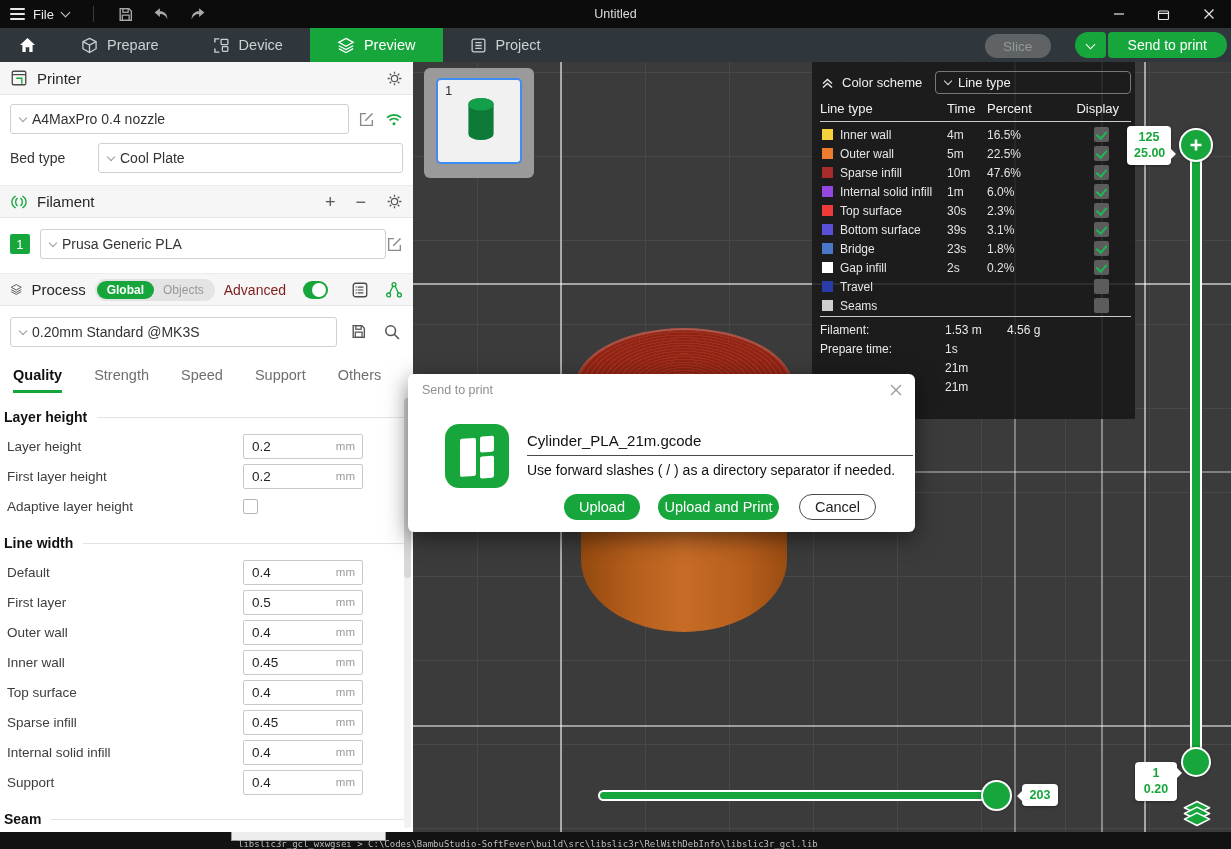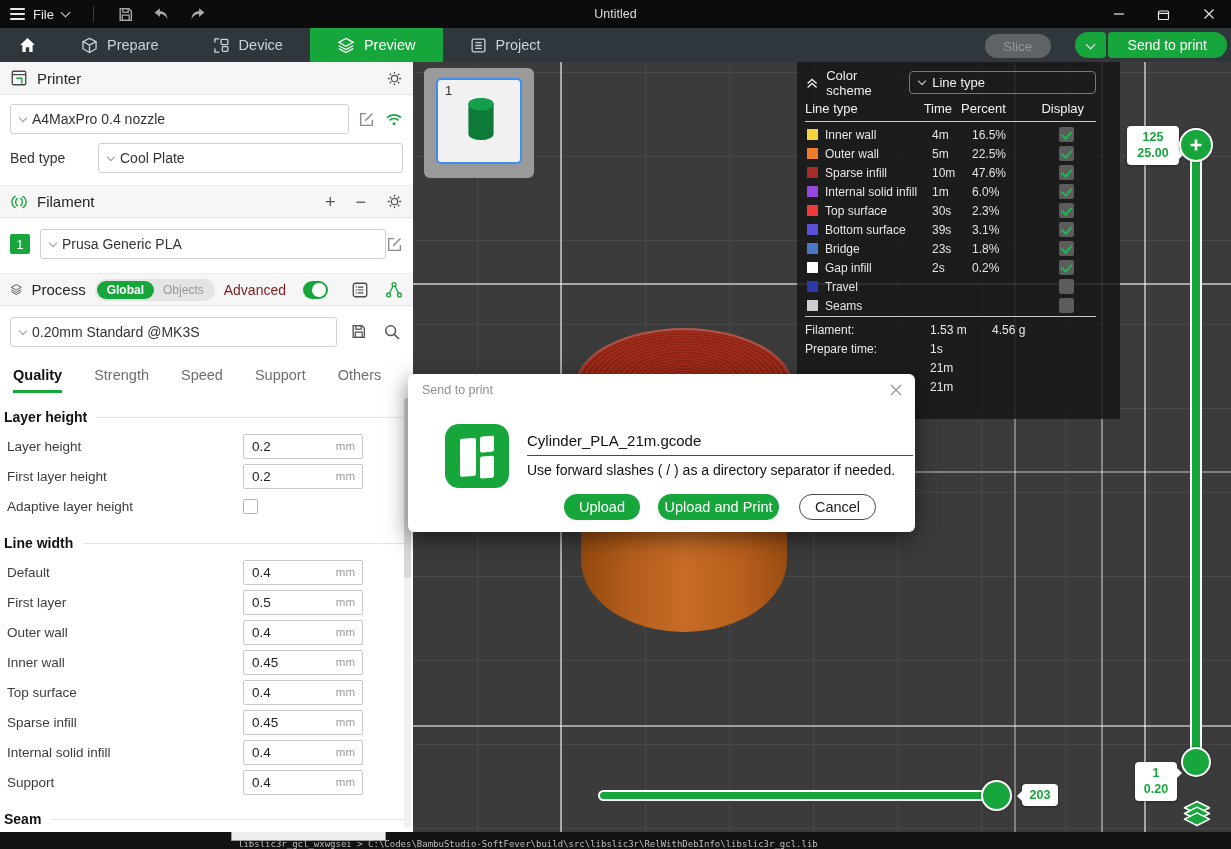--- a/index.html
+++ b/index.html
@@ -88,21 +88,21 @@
     background:repeating-radial-gradient(ellipse at 50% 50%,#a32e1e 0 2px,#8e2414 2px 5px);
     box-shadow:inset 0 2px 2px rgba(255,255,255,.25)}
 
   
   .thumb-outer{position:absolute;left:11px;top:6px;width:110px;height:110px;background:#9a9a9a;border-radius:6px}
   .thumb-card{position:absolute;left:12px;top:10px;width:86px;height:86px;background:#f1f1f1;border:2px solid #3f8cf3;border-radius:5px}
   .thumb-num{position:absolute;left:7px;top:3px;font-size:13px;color:#333}
   .thumb-card svg{position:absolute;left:22px;top:13px}
 
   
-  .legend{position:absolute;left:384px;top:0;width:323px;height:357px;background:rgba(22,22,22,.83);color:#e3e3e3;padding:7px 24px 0 8px;font-size:12px}
+  .legend{position:absolute;left:399px;top:0;width:323px;height:357px;background:rgba(22,22,22,.83);color:#e3e3e3;padding:7px 4px 0 8px;font-size:12px}
   .legend-top{display:flex;align-items:center;gap:7px;height:27px}
   .legend-top .lt-label{font-size:13px;color:#eee}
   .legend-select{margin-left:auto;width:196px;height:23px;border:1px solid #787878;border-radius:4px;display:flex;align-items:center;gap:7px;padding:0 9px;font-size:13px;color:#f0f0f0}
   .legend-select .chev{border-color:#ddd;width:6px;height:6px;margin-top:-3px}
   .legend-cols{display:flex;align-items:center;height:24px;font-size:13px;color:#f2f2f2}
   .lc1{width:127px}.lc2{width:40px}.lc3{width:86px}.lc4{margin-left:auto;margin-right:12px}
   .legend-hr{height:1px;background:#c9c9c9;margin:1px 0 3px}
   .lrow{display:flex;align-items:center;height:19px}
   .swatch{width:11px;height:11px;margin:0 7px 0 2px;flex:0 0 11px}
   .lrow .name{width:107px;color:#e6e6e6}
@@ -114,21 +114,21 @@
   .trow{display:flex;height:19px;align-items:center;color:#e9e9e9}
   .trow .tl{width:125px}.trow .tv1{width:62px}
 
   
   .vtrack{position:absolute;left:777px;top:83px;width:12px;height:616px;background:#17a63c;border:2.5px solid #fff;border-radius:6px}
   .vhandle{position:absolute;border-radius:50%;background:#17a63c;border:2.5px solid #fff;box-shadow:0 0 3px rgba(0,0,0,.4)}
   .vhandle.top{left:766px;top:66px;width:34px;height:34px;display:flex;align-items:center;justify-content:center}
   .vhandle.bottom{left:768px;top:685px;width:30px;height:30px}
   .bubble{position:absolute;background:#fff;border-radius:4px;color:#17a63c;font-size:12.5px;font-weight:700;text-align:center;line-height:1.3;padding:3px 7px;box-shadow:0 1px 3px rgba(0,0,0,.35)}
   .bubble::after{content:"";position:absolute;border:6px solid transparent}
-  .bub-vtop{left:714px;top:64px;width:52px}
+  .bub-vtop{left:714px;top:64px;width:44px}
   .bub-vtop::after{right:-11px;top:22px;border-left-color:#fff}
   .bub-vbot{left:722px;top:700px;width:42px}
   .bub-vbot::after{right:-11px;top:5px;border-left-color:#fff}
   .htrack{position:absolute;left:185px;top:728px;width:410px;height:11px;background:#17a63c;border:2px solid #fff;border-radius:6px}
   .hhandle{position:absolute;left:568px;top:718px;width:31px;height:31px;border-radius:50%;background:#17a63c;border:2.5px solid #fff;box-shadow:0 0 3px rgba(0,0,0,.4)}
   .bub-h{left:609px;top:722px;width:36px;padding:3px 5px}
   .bub-h::after{left:-11px;top:6px;border-right-color:#fff}
   .layers-nav{position:absolute;left:768px;top:736px}
 
   

